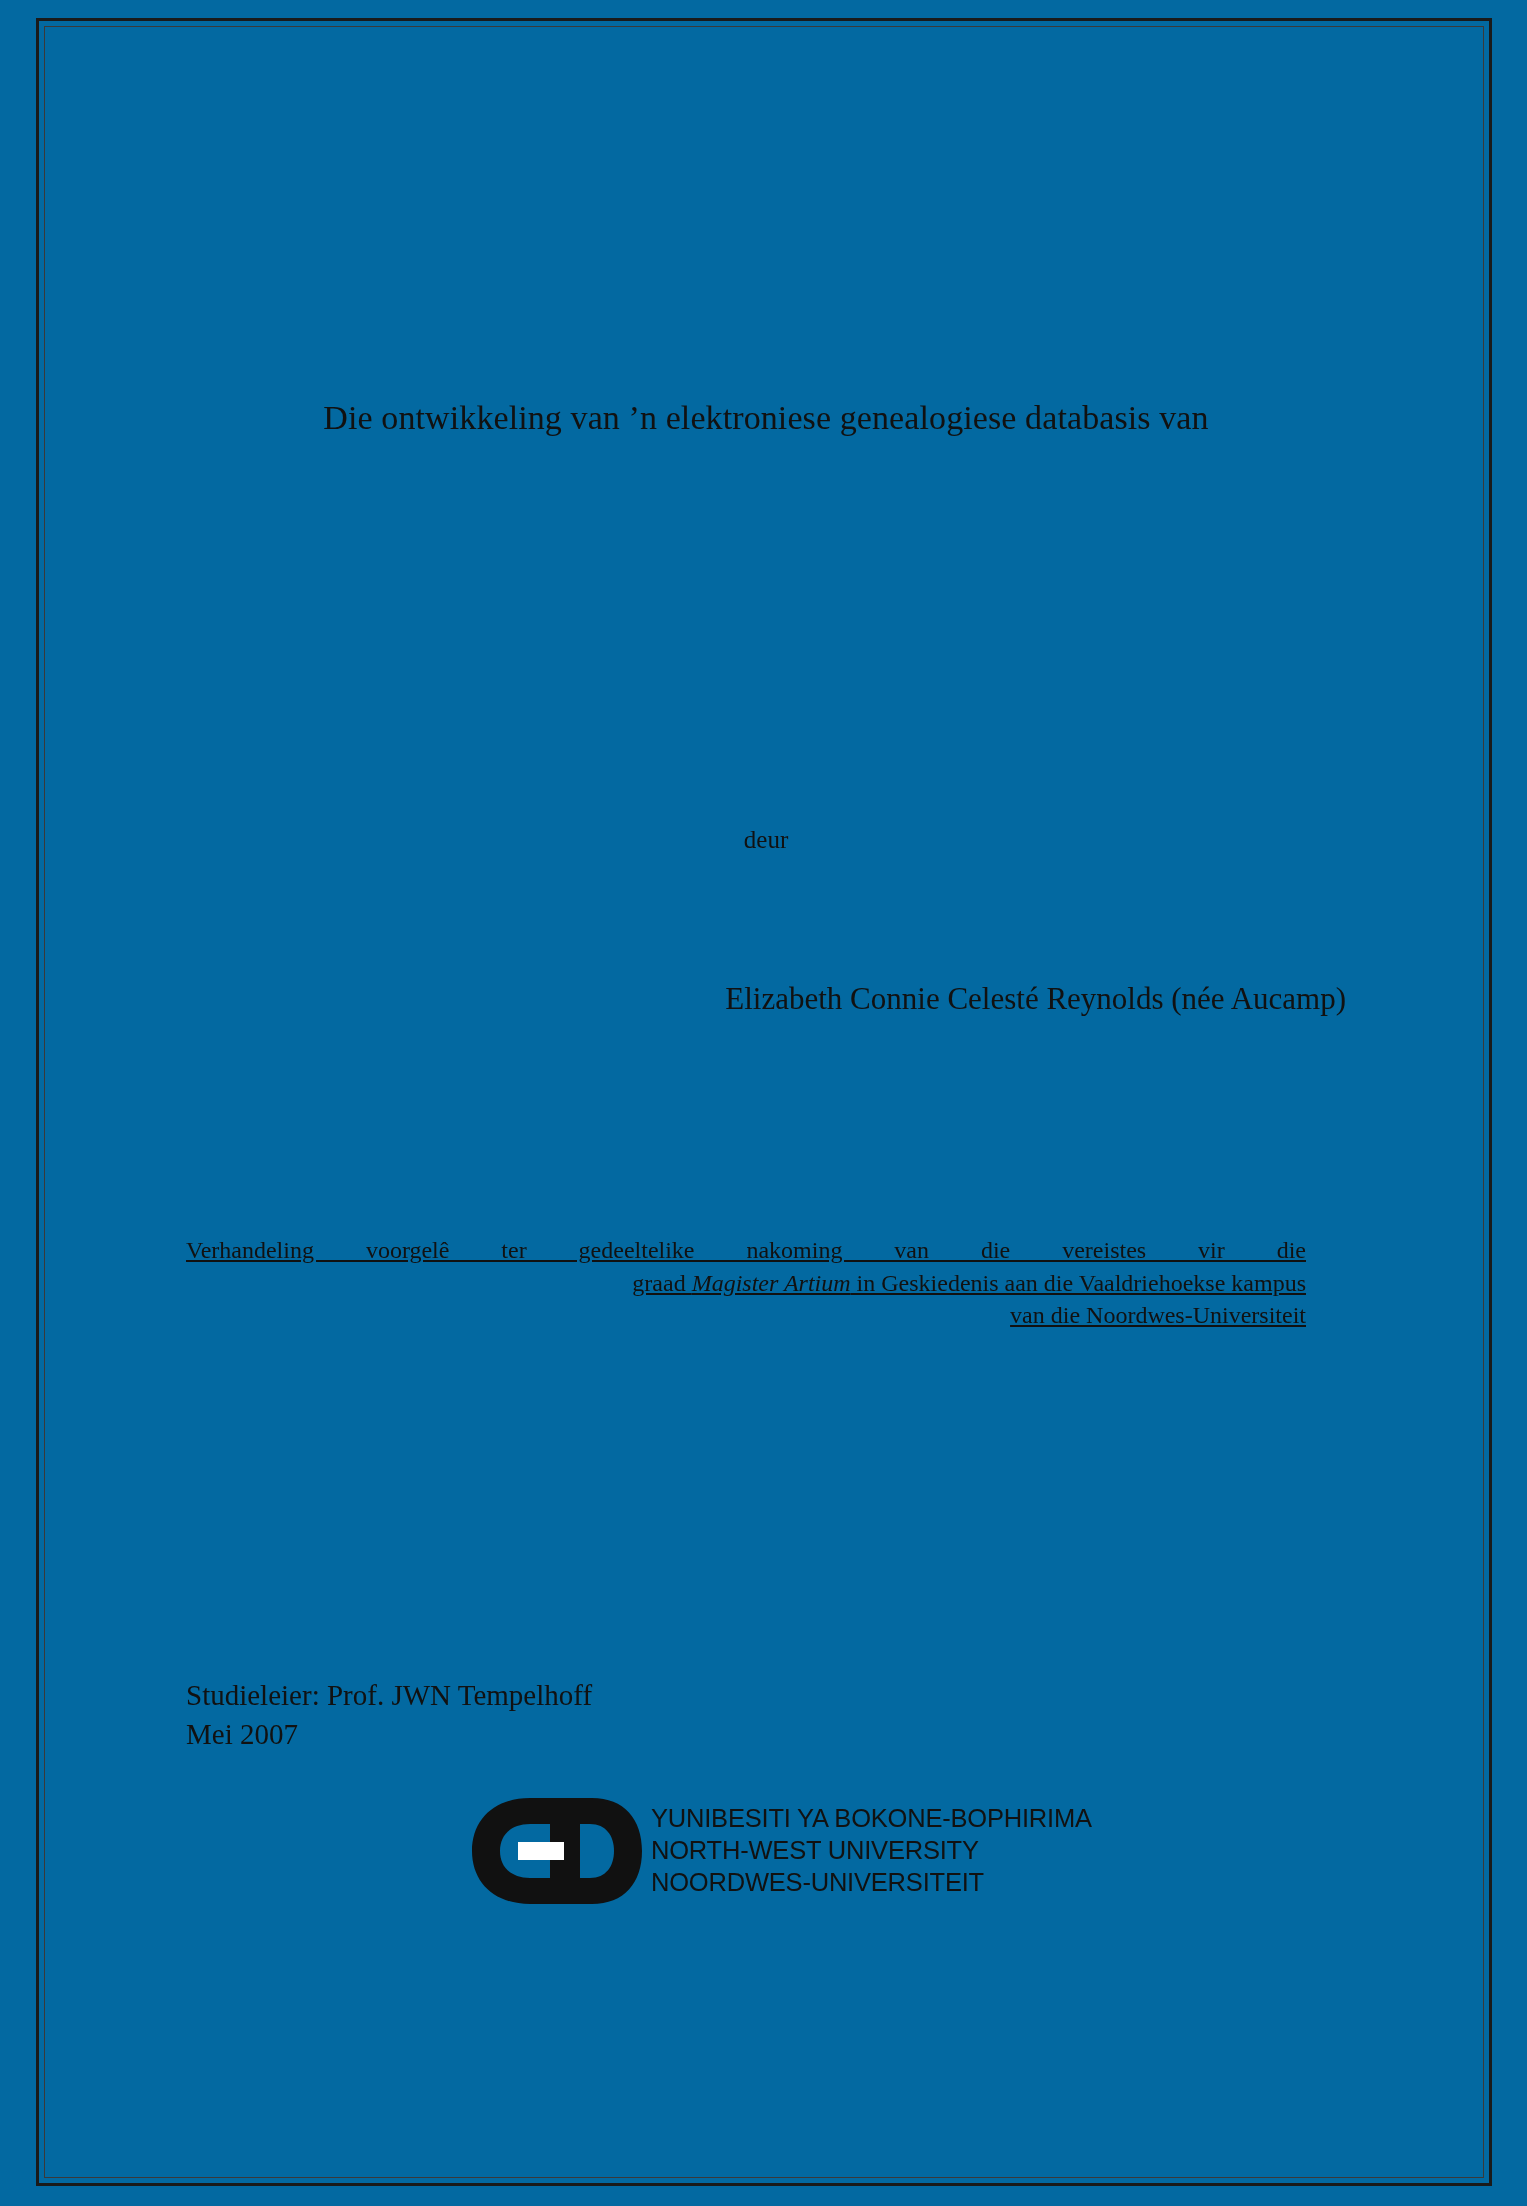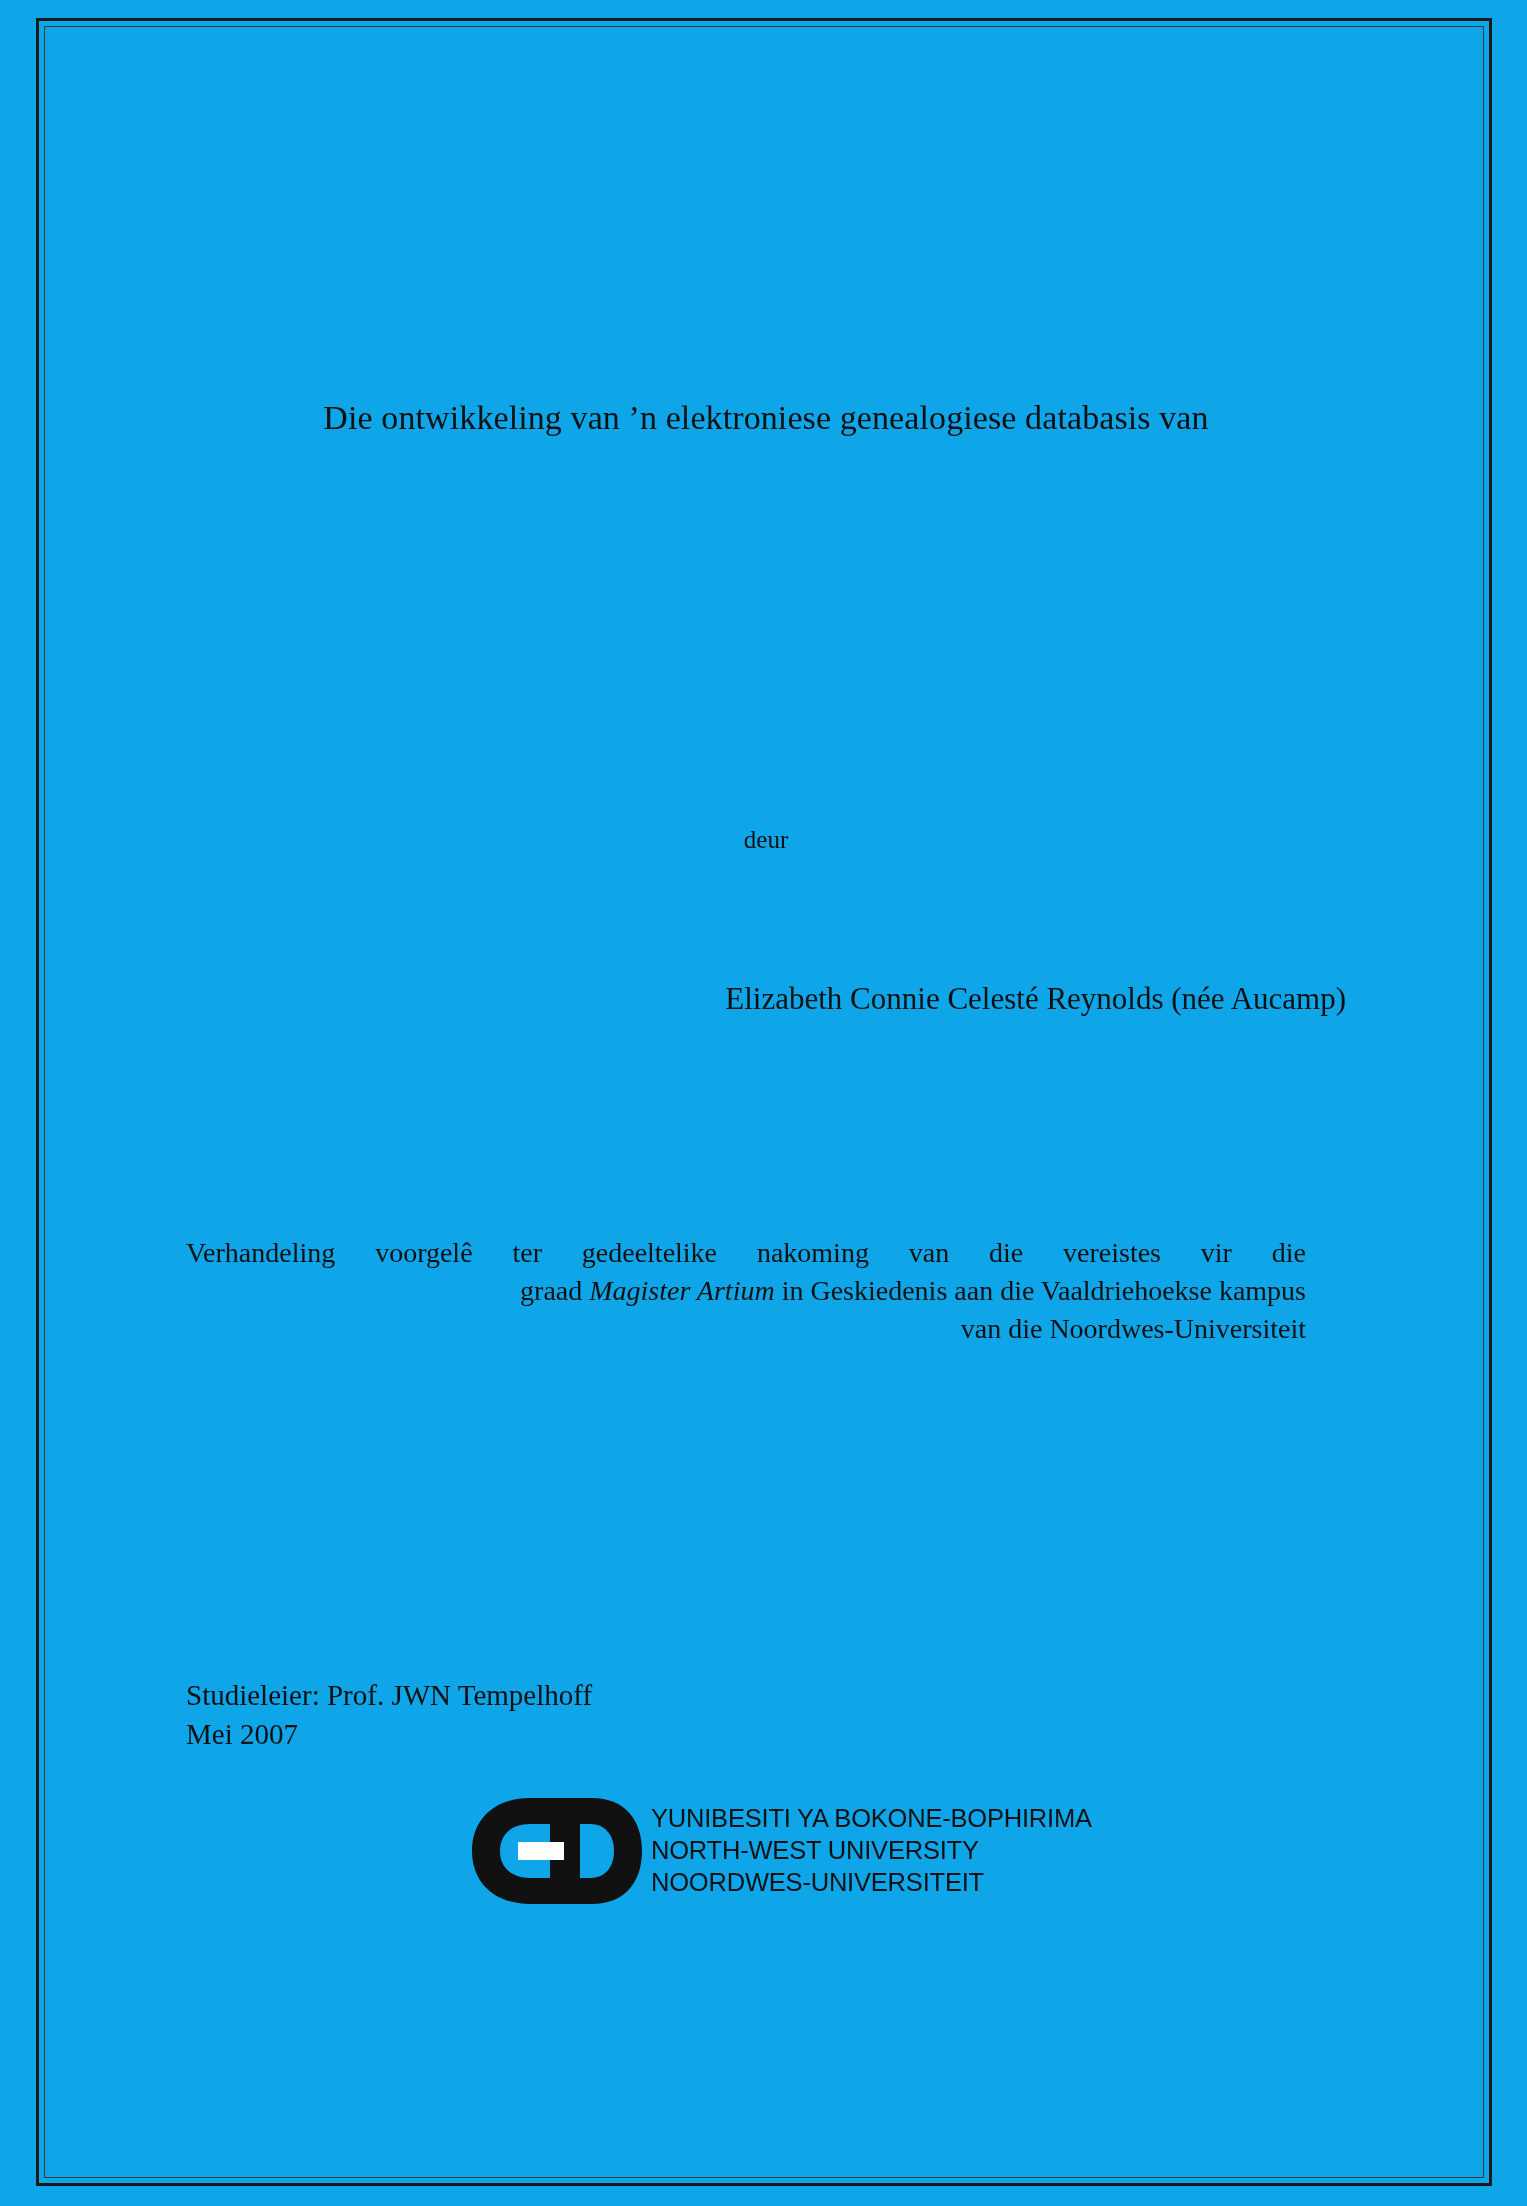--- a/index.html
+++ b/index.html
@@ -4,21 +4,21 @@
 <style>
   html, body {
     margin: 0;
     padding: 0;
     background: #ffffff;
   }
   .page {
     position: relative;
     width: 1527px;
     height: 2206px;
-    background: #0ea5e9;
+    background: #0369a1;
     overflow: hidden;
     font-family: "Liberation Serif", serif;
     color: #111111;
   }
   
   .scan-border-outer {
     position: absolute;
     left: 36px;
     top: 18px;
     width: 1456px;
@@ -72,22 +72,23 @@
     width: 1160px;
     text-align: right;
     font-size: 31px;
   }
 
   .statement {
     position: absolute;
     left: 0;
     top: 1208px;
     width: 1120px;
-    font-size: 28px;
+    font-size: 24px;
     line-height: 1.36;
+    text-decoration: underline;
   }
   .statement .just {
     text-align: justify;
     text-align-last: justify;
   }
   .statement .plain {
     text-align: right;
   }
   .statement i {
     font-style: italic;

